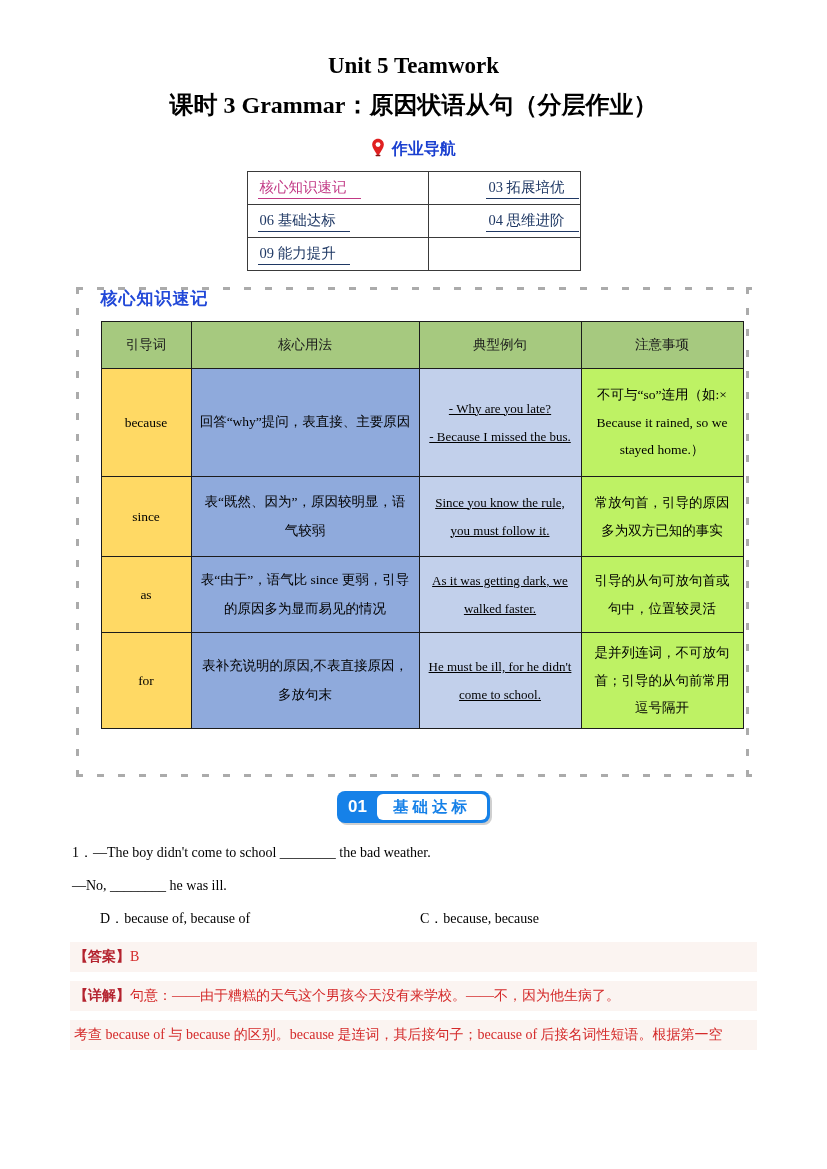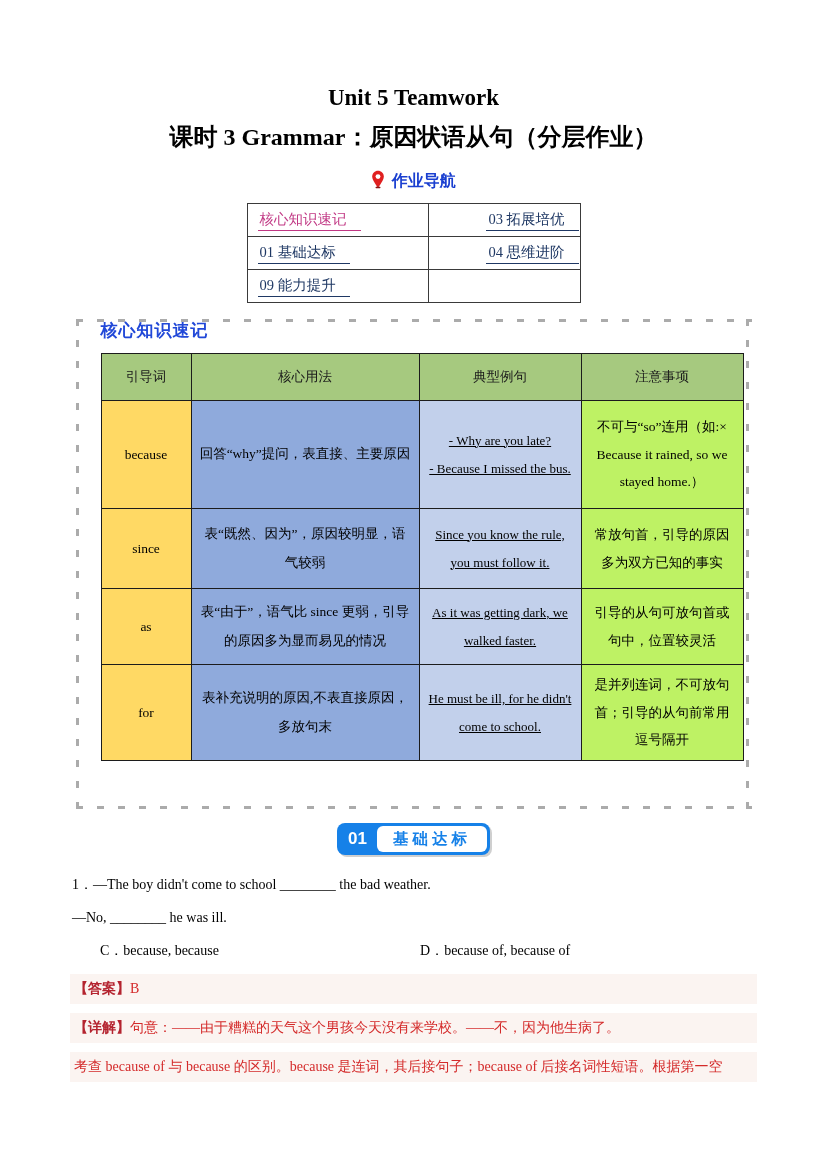--- a/index.html
+++ b/index.html
@@ -1,21 +1,21 @@
 <!DOCTYPE html>
 <html><head>
 <meta charset="utf-8">
 <style>
   html,body { margin:0; padding:0; background:#ffffff; }
   body {
     width:827px; height:1169px; overflow:hidden;
     font-family:"Liberation Serif","DejaVu Serif",serif;
     color:#000;
   }
-  .page { position:relative; width:827px; height:1169px; padding-top:84px; box-sizing:border-box; }
+  .page { position:relative; width:827px; height:1169px; padding-top:52px; box-sizing:border-box; }
 
   
   .title { text-align:center; font-size:23px; font-weight:bold; line-height:28px; }
   .subtitle { text-align:center; font-size:24px; font-weight:bold; line-height:34px; margin-top:8px; }
 
   
   .nav-heading { text-align:center; margin-top:16px; font-family:"Liberation Sans","DejaVu Sans",sans-serif; }
   .nav-heading .txt { color:#1A3FD0; font-weight:bold; font-size:16px; vertical-align:middle; }
   .pin { display:inline-block; vertical-align:middle; margin-right:2px; }
 
@@ -113,21 +113,21 @@
     <span class="txt">作业导航</span>
   </div>
 
   <table class="nav">
     <tbody>
         <tr>
       <td class="l"><span class="navlink first">核心知识速记</span></td>
       <td class="r"><span class="navlink blue">03 拓展培优</span></td>
     </tr>
     <tr>
-      <td class="l"><span class="navlink blue">01 基础达标</span></td>
+      <td class="l"><span class="navlink blue">06 基础达标</span></td>
       <td class="r"><span class="navlink blue">04 思维进阶</span></td>
     </tr>
     <tr>
       <td class="l"><span class="navlink blue">09 能力提升</span></td>
       <td class="r"></td>
     </tr>
   </tbody>
     </table>
 
   <div class="deco-box">
@@ -180,22 +180,22 @@
       <span class="badge-num">01</span>
       <span class="badge-label">基础达标</span>
     </span>
   </div>
 
   <div class="question">
     <p class="q-line"><span>1．</span><span>—The boy didn't come to school ________ the bad weather.</span></p>
     <p class="q-line">—No, ________ he was ill.</p>
     <div class="options">
       <div class="opt-row">
+        <div class="opt"><span>D．</span><span>because of, because of</span></div>
         <div class="opt"><span>C．</span><span>because, because</span></div>
-        <div class="opt"><span>D．</span><span>because of, because of</span></div>
       </div>
     </div>
   </div>
 
   <div class="answers">
     <div class="ans-line"><span class="marker">【答案】</span><span>B</span></div>
     <div class="ans-line"><span class="marker">【详解】</span><span>句意：——由于糟糕的天气这个男孩今天没有来学校。——不，因为他生病了。</span></div>
     <div class="ans-line">考查 because of 与 because 的区别。because 是连词，其后接句子；because of 后接名词性短语。根据第一空</div>
   </div>
 

